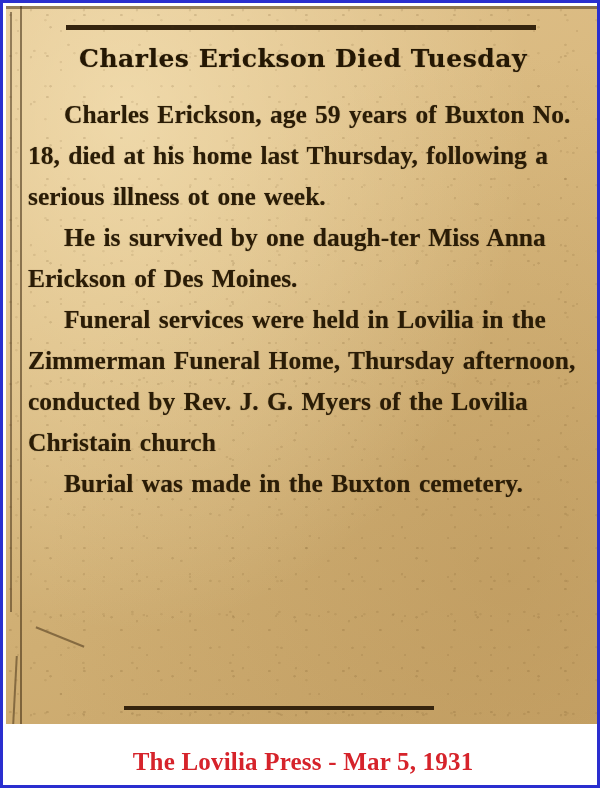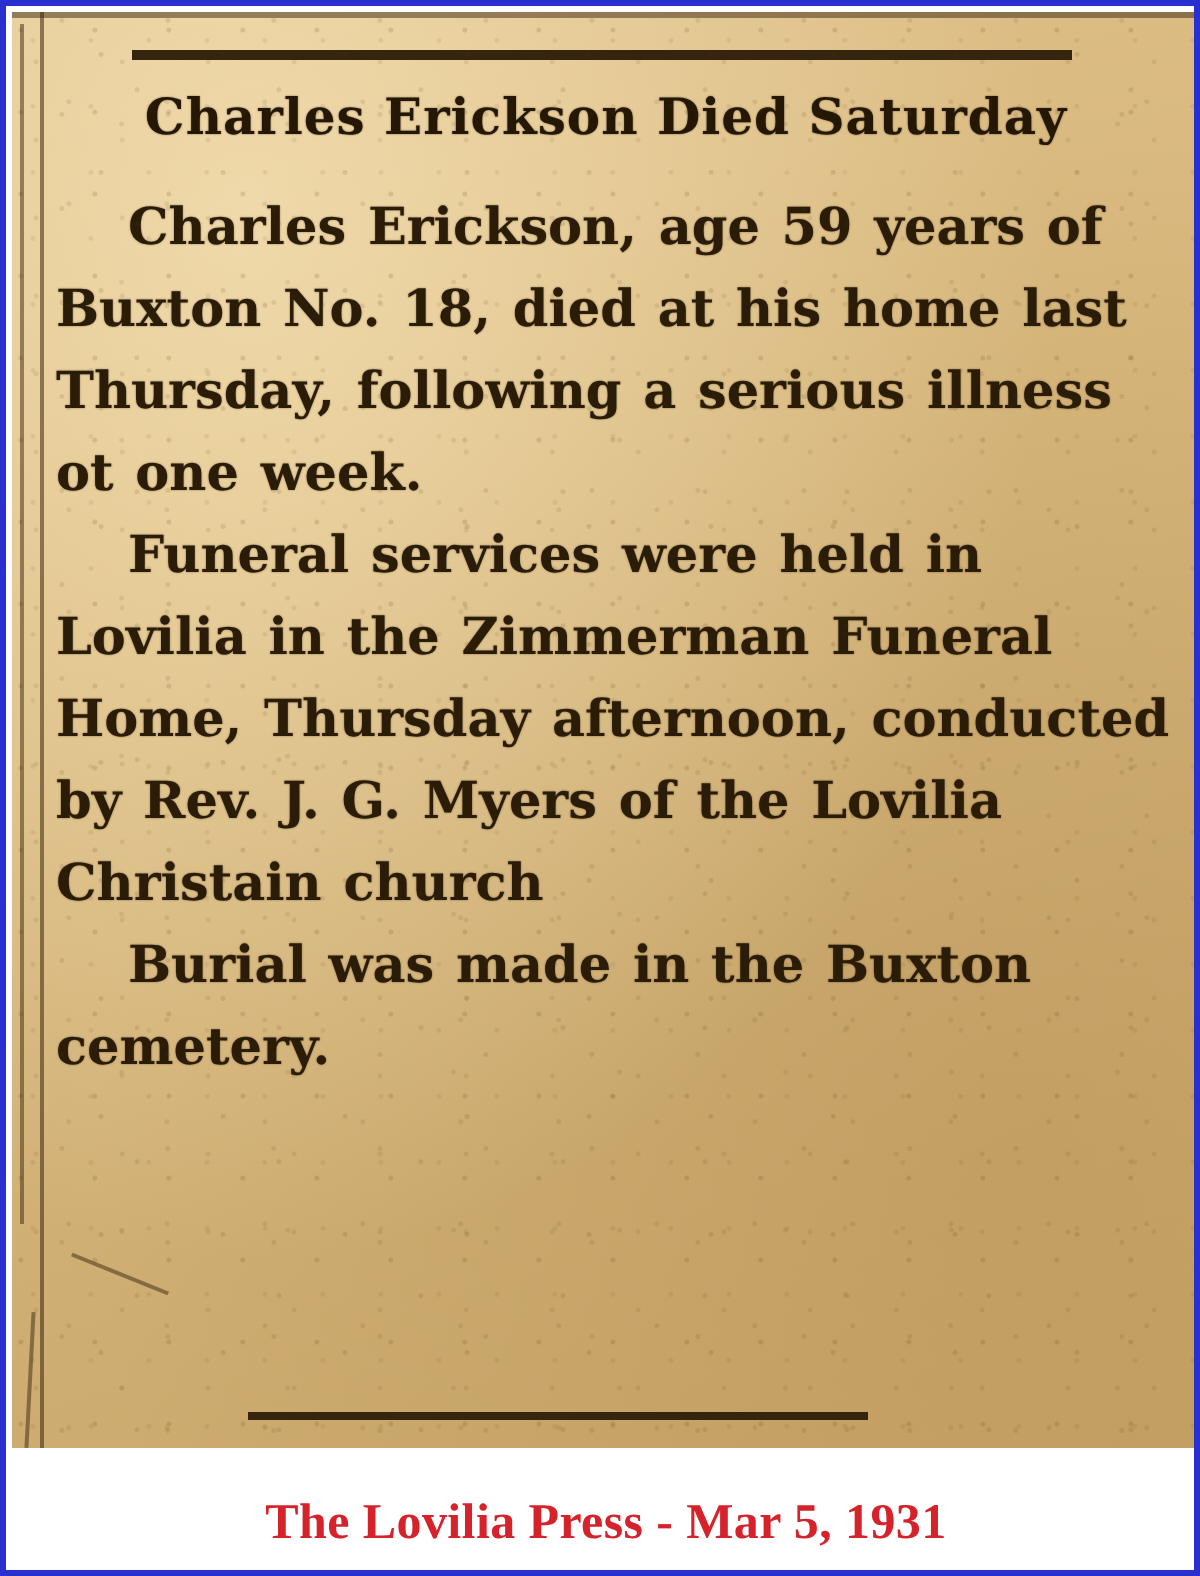--- a/index.html
+++ b/index.html
@@ -110,20 +110,21 @@
     font-family: "DejaVu Serif", serif;
     font-weight: 700;
     font-size: 25.5px;
     line-height: 41px;
     text-shadow: 0 0 1px rgba(40,25,6,0.5);
   }
   .body-text p {
     margin: 0;
     text-indent: 36px;
     word-spacing: 2px;
+    font-family: Liberation Serif, serif;
   }
 
   
   #caption {
     position: absolute;
     left: 3px;
     top: 721px;
     width: 594px;
     height: 76px;
     background: #ffffff;
@@ -148,24 +149,25 @@
 
     <div class="col-rule left"></div>
 
     <div class="edge-mark" style="left:0px; top:0px; width:594px; height:3px;"></div>
     <div class="edge-mark" style="left:4px; top:6px; width:2px; height:600px;"></div>
     <div class="edge-mark" style="left:8px; top:650px; width:2px; height:68px; transform:rotate(3deg);"></div>
     <div class="edge-mark" style="left:28px; top:630px; width:52px; height:2px; transform:rotate(22deg);"></div>
 
     <div class="rule-top"></div>
 
-    <div class="headline">Charles Erickson Died Saturday</div>
+    <div class="headline">Charles Erickson Died Tuesday</div>
 
     <div class="body-text">
       <p>Charles Erickson, age 59 years of Buxton No. 18, died at his home last Thursday, following a serious illness ot one week.</p>
+      <p>He is survived by one daugh-ter Miss Anna Erickson of Des Moines.</p>
       <p>Funeral services were held in Lovilia in the Zimmerman Funeral Home, Thursday afternoon, conducted by Rev. J. G. Myers of the Lovilia Christain church</p>
       <p>Burial was made in the Buxton cemetery.</p>
     </div>
 
     <div class="rule-bottom"></div>
   </div>
 
   <div id="caption">
     <span class="caption-text">The Lovilia Press - Mar 5, 1931</span>
   </div>

